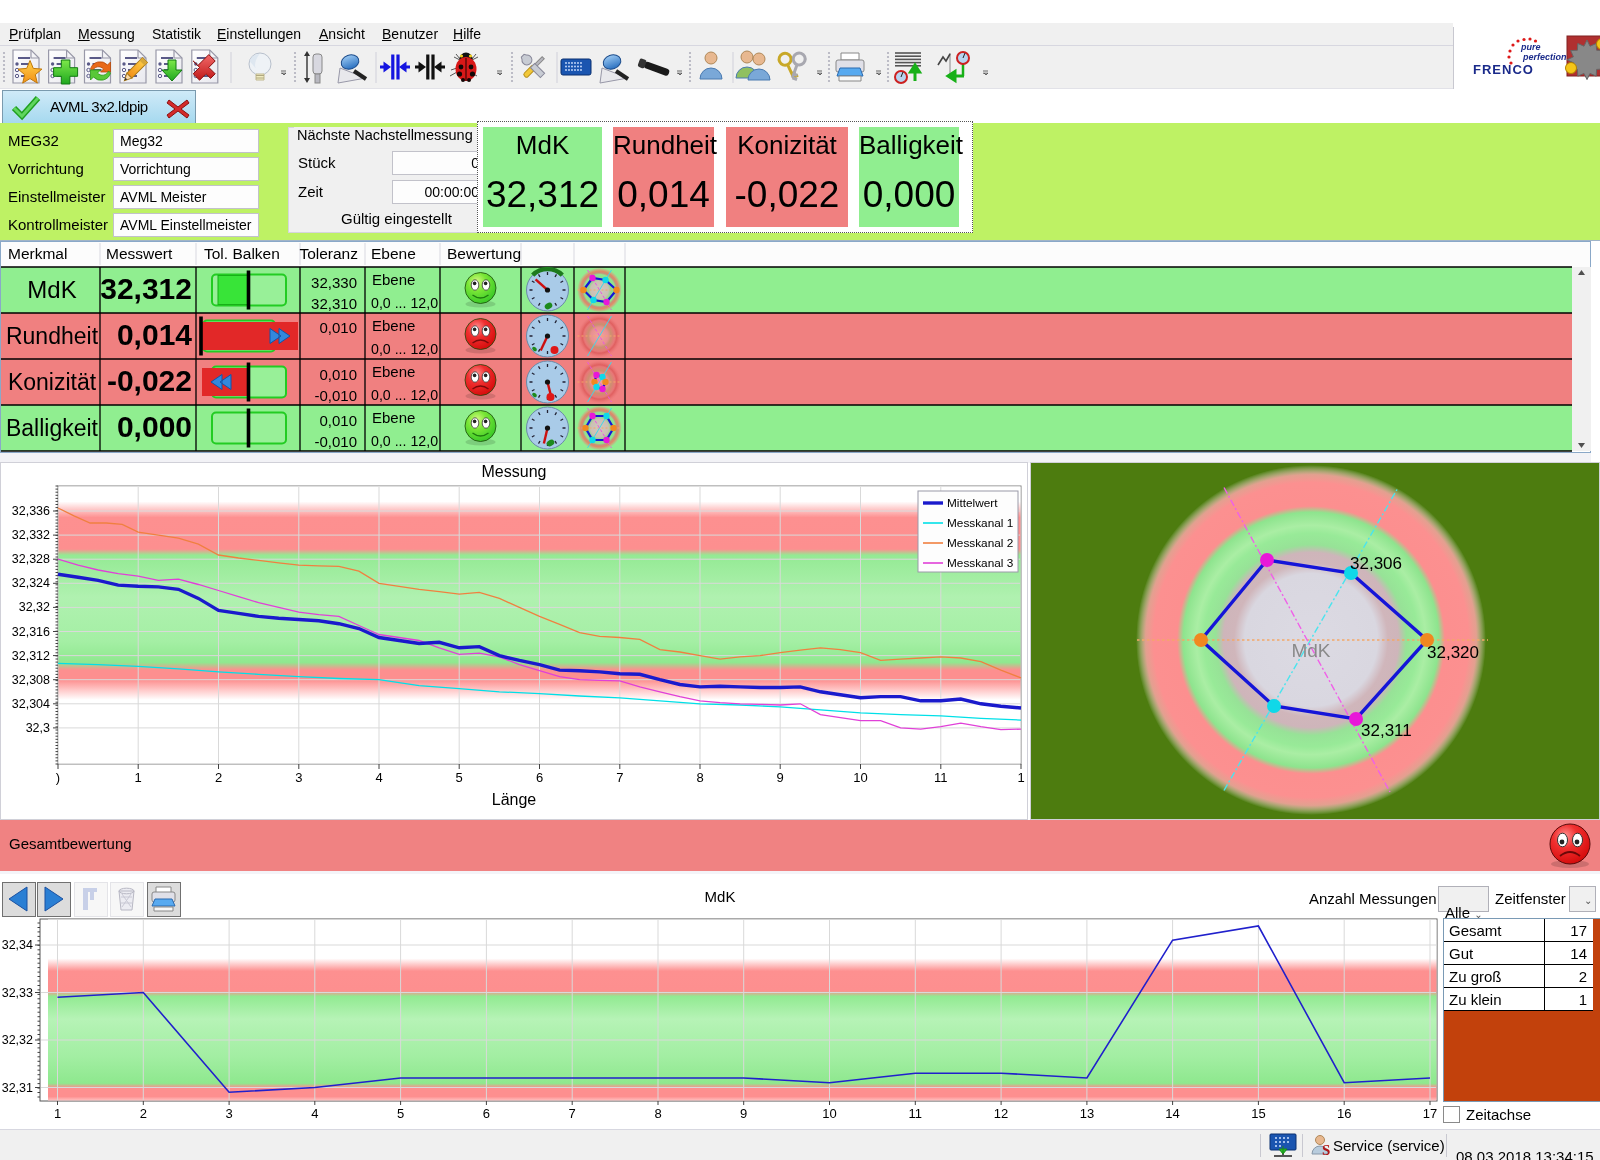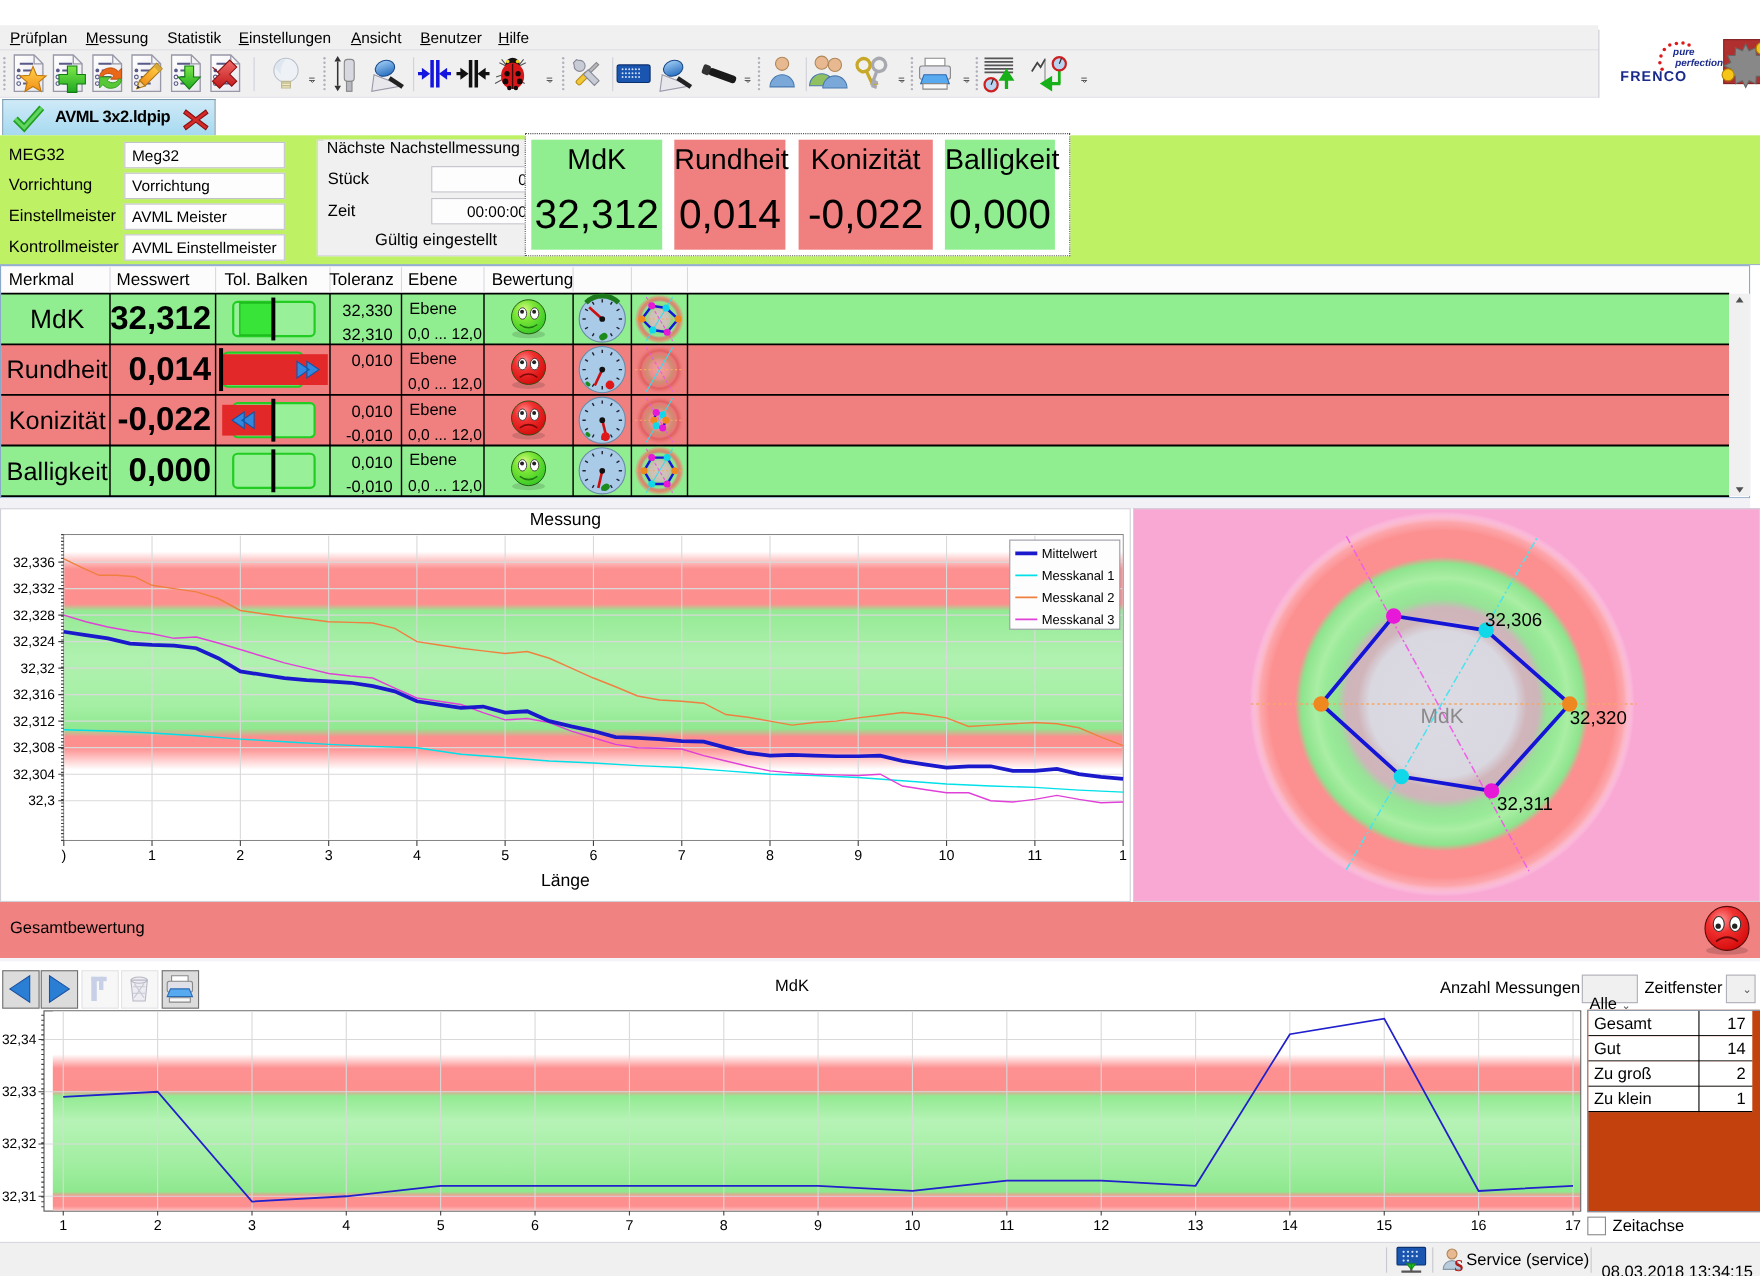--- a/index.html
+++ b/index.html
@@ -19,40 +19,40 @@
 u { text-decoration:underline; }
 
 
 #toolbar { left:0; top:46px; width:1453px; height:43px; background:#f0f0f0; border-bottom:1px solid #e2e2e8;}
 #logopanel { left:1453px; top:27px; width:147px; height:62px; background:#fff; border-left:1px solid #c8c8d0; }
 
 
 #tabrow { left:0; top:89px; width:1600px; height:34px; background:#fff; }
 #tab1 { left:2px; top:1px; width:194px; height:33px;
   background:linear-gradient(#cfeaf8,#a6d9ef); border:1px solid #7a9aae; border-bottom:none;
-  font-size:17px; font-weight:bold; }
+  font-size:17px; font-weight:normal; }
 
 
 #inforow { left:0; top:123px; width:1600px; height:117px; background:#bef264; }
 .lbl { position:absolute; font-size:15px; white-space:nowrap; }
 .field { position:absolute; background:#fdfdfd; border:1px solid #c2c2ca; font-size:14px; padding:3px 4px 0 6px; white-space:nowrap; overflow:hidden; }
 #groupbox { left:263px; top:4px; position:absolute; width:208px; height:106px; border:1px solid #d5d5dc; background:#f0f0f0;margin-left:25px;}
 #bigboxwrap { left:477px; top:-2px; position:absolute; width:496px; height:112px; background:#fff; border:1px dotted #555; }
 .bigbox { position:absolute; top:5px; height:100px; text-align:center; }
 .bigbox .t { font-size:26px; margin-top:3px; }
 .bigbox .v { font-size:37px; margin-top:13px; }
 .gr { background:#90ee90; }
 .rd { background:#f08080; }
 
 
 #tbl { left:0; top:240px; width:1600px; height:222px; background:#fff; border-top:1px solid #a0b4c8; }
 
 
 #chartpanel { left:0; top:462px; width:1028px; height:358px; background:#fff; border:1px solid #d0d0d8; }
-#polarpanel { left:1030px; top:462px; width:570px; height:358px; background:#f9a8d4; border:1px solid #d0d0d8; }
+#polarpanel { left:1030px; top:462px; width:570px; height:358px; background:#4d7c0f; border:1px solid #d0d0d8; }
 
 
 #gesamt { left:0; top:820px; width:1600px; height:51px; background:#f08282; }
 
 
 #btoolbar { left:0; top:871px; width:1600px; height:47px; background:#fff; border-top:3px solid #f4f4f8; }
 .bbtn { position:absolute; top:8px; width:34px; height:35px; background:#dcdcdc; border:1px solid #707070; }
 .bbtn.flat { background:#f7f7f7; border:1px solid #e4e4e8; }
 .combo { position:absolute; background:#f0f0f0; border:1px solid #b0b0b8; font-size:15px; }
 

